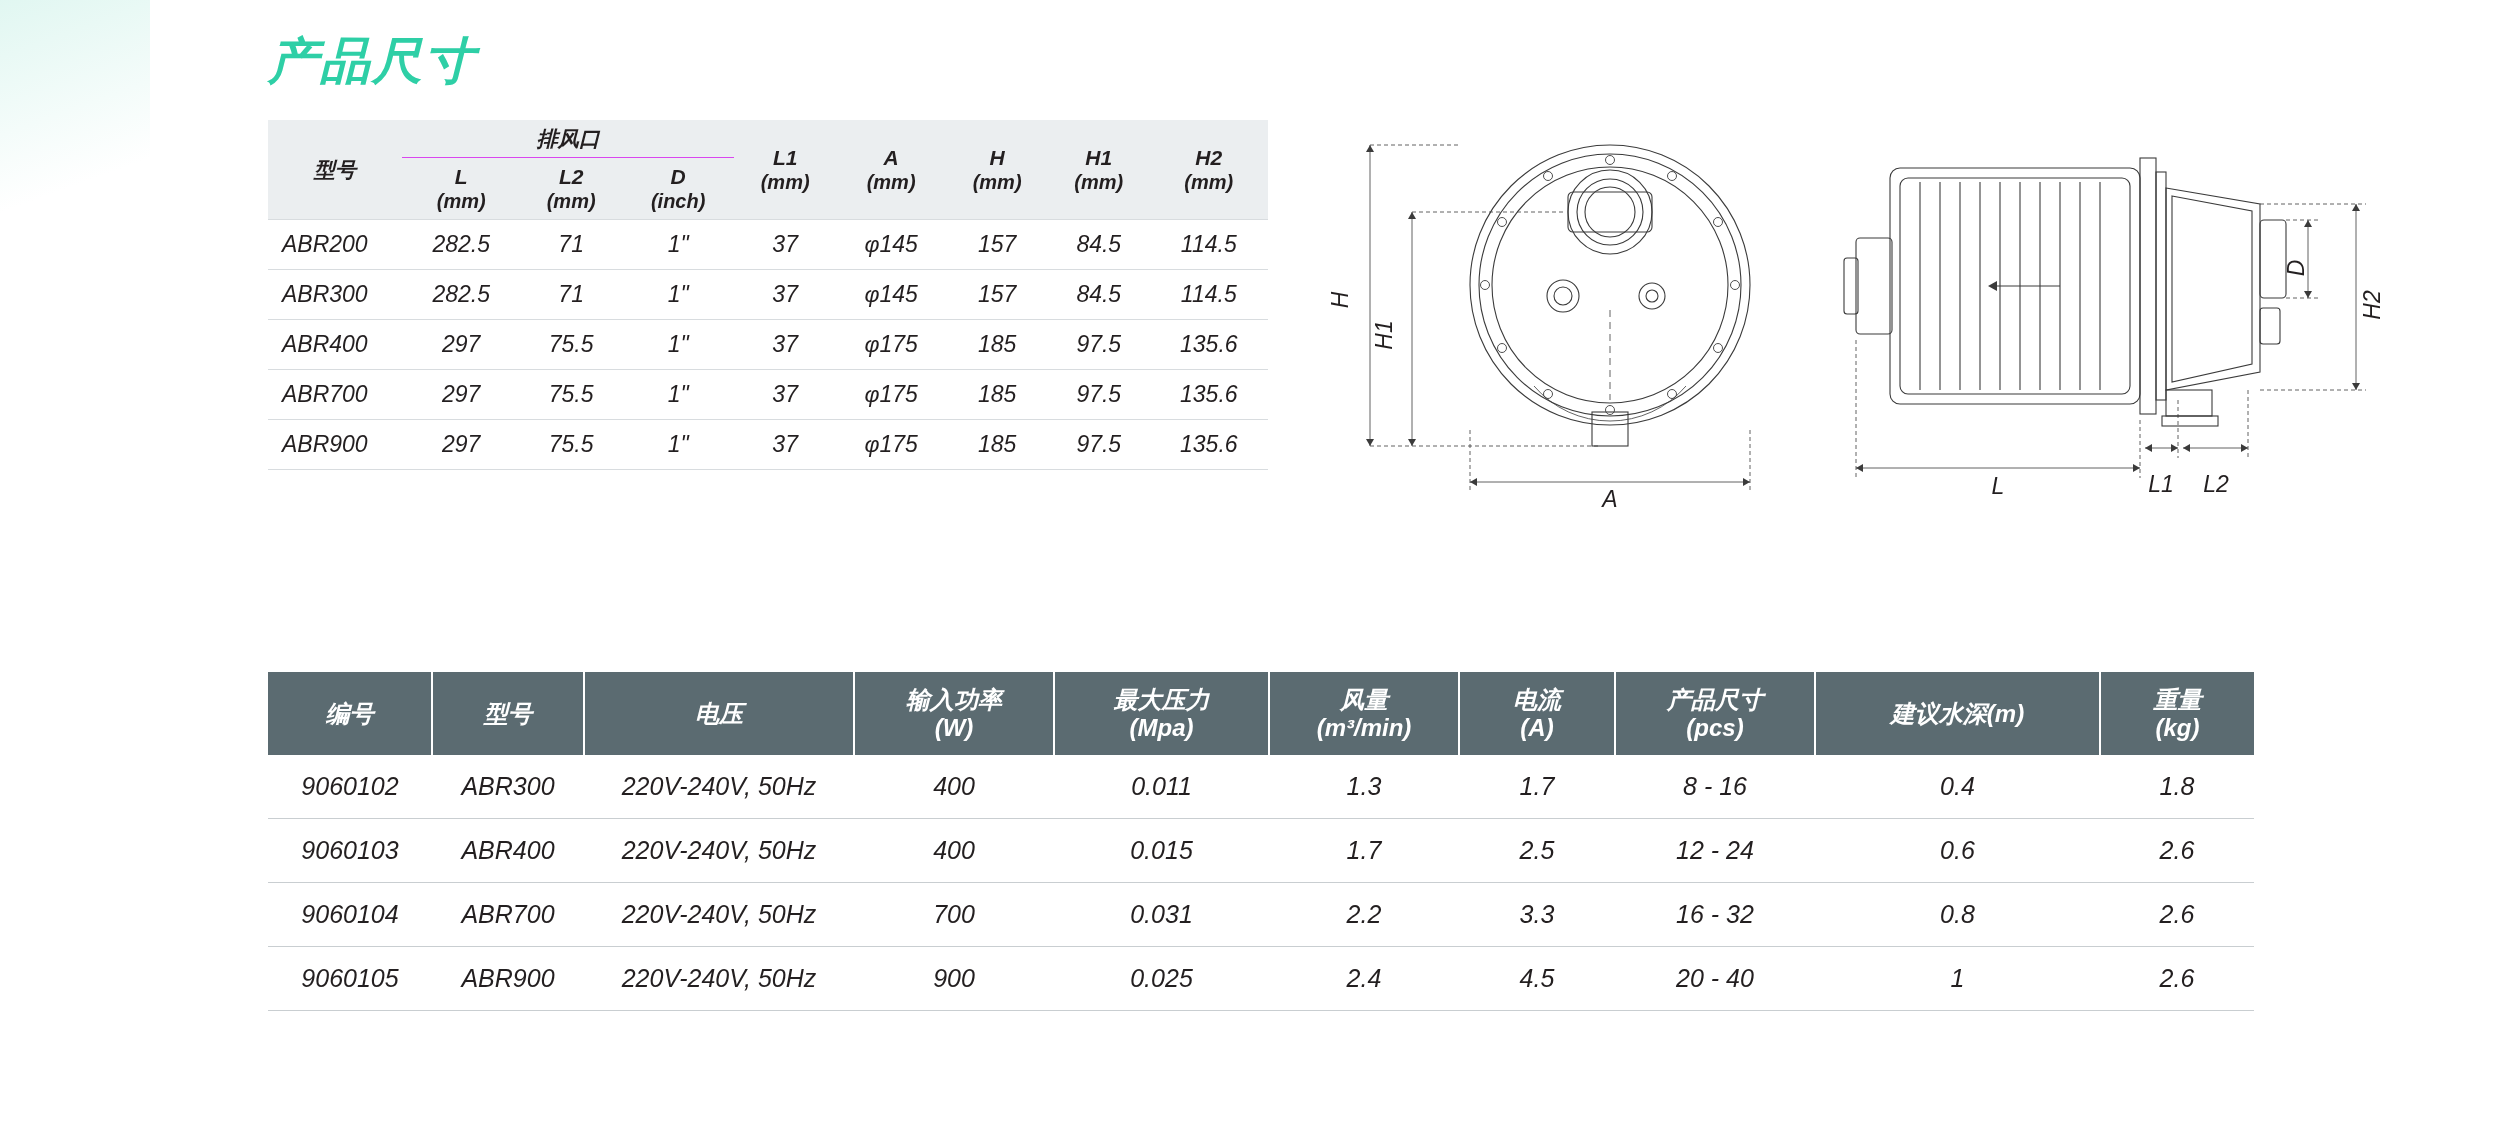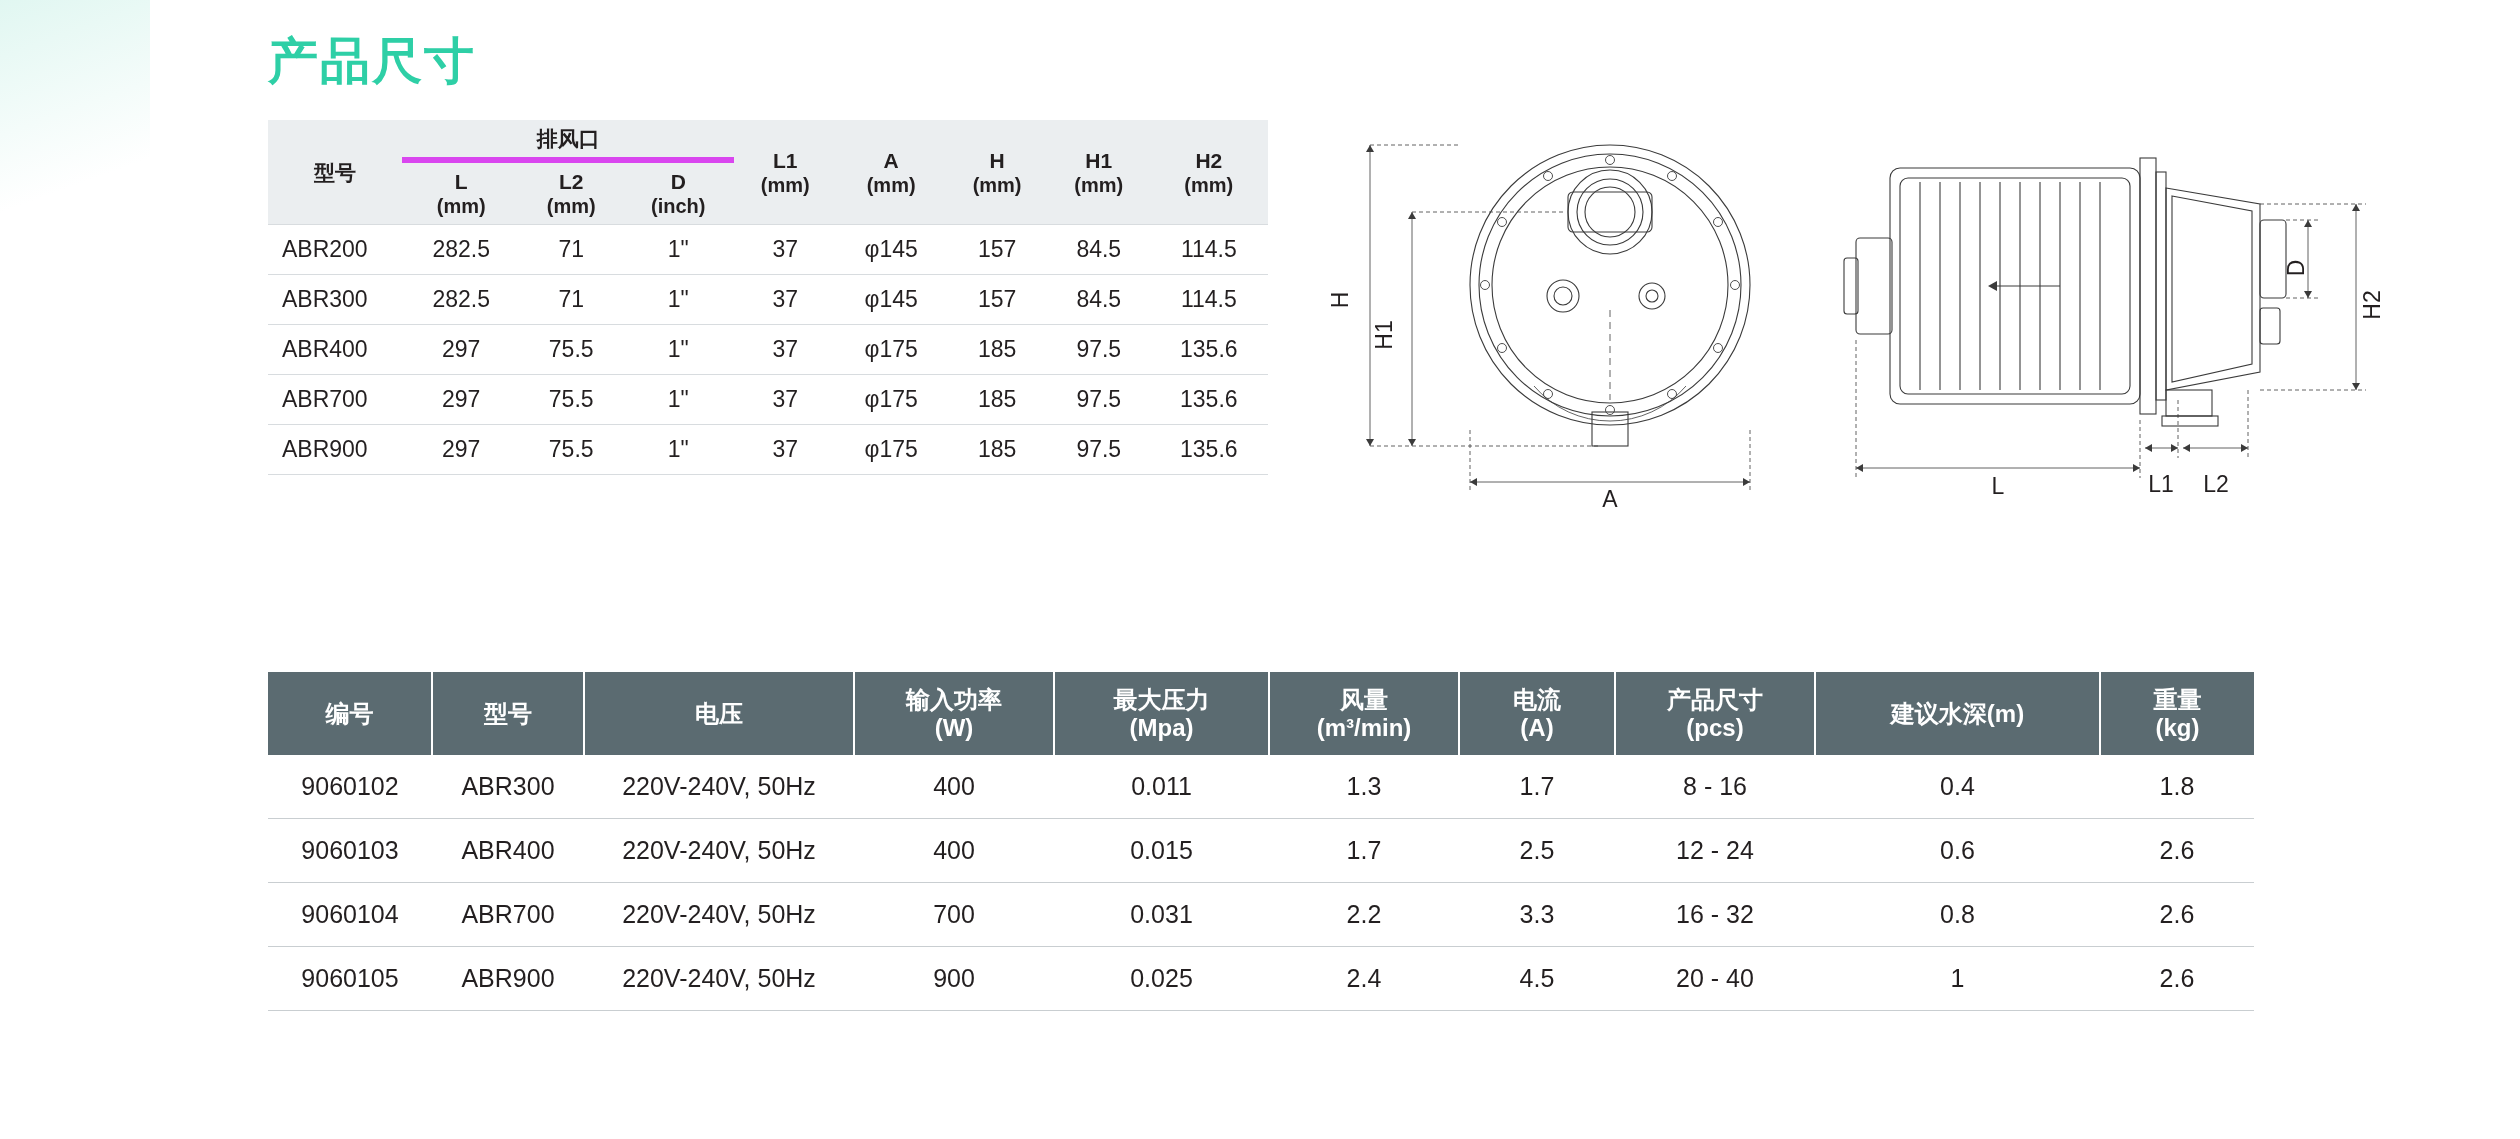--- a/index.html
+++ b/index.html
@@ -11,20 +11,21 @@
     width: 2520px;
     height: 1139px;
     position: relative;
     font-family: "Liberation Sans", sans-serif;
     color: #231f20;
     overflow: hidden;
   }
   .page {
     position: absolute;
     inset: 0;
+    font-style: italic;
   }
   
   .corner-tint {
     position: absolute;
     left: 0; top: 0;
     width: 150px; height: 230px;
     background: linear-gradient(160deg, rgba(200,240,230,0.55) 0%, rgba(255,255,255,0) 75%);
     pointer-events: none;
   }
 
@@ -67,21 +68,21 @@
     font-size: 23px;
   }
   .dim-table tbody tr:first-child td {
     border-top: 1px solid #d8dcdf;
   }
   .dim-table td.model-cell {
     text-align: left;
     padding-left: 14px;
   }
   .grp-head {
-    border-bottom: 6px solid #d946ef;
+    border-bottom: 1px solid #d946ef;
     font-weight: bold;
   }
   .sub-unit {
     display: block;
     font-size: 20px;
     font-weight: bold;
   }
 
   
   .spec-table {

